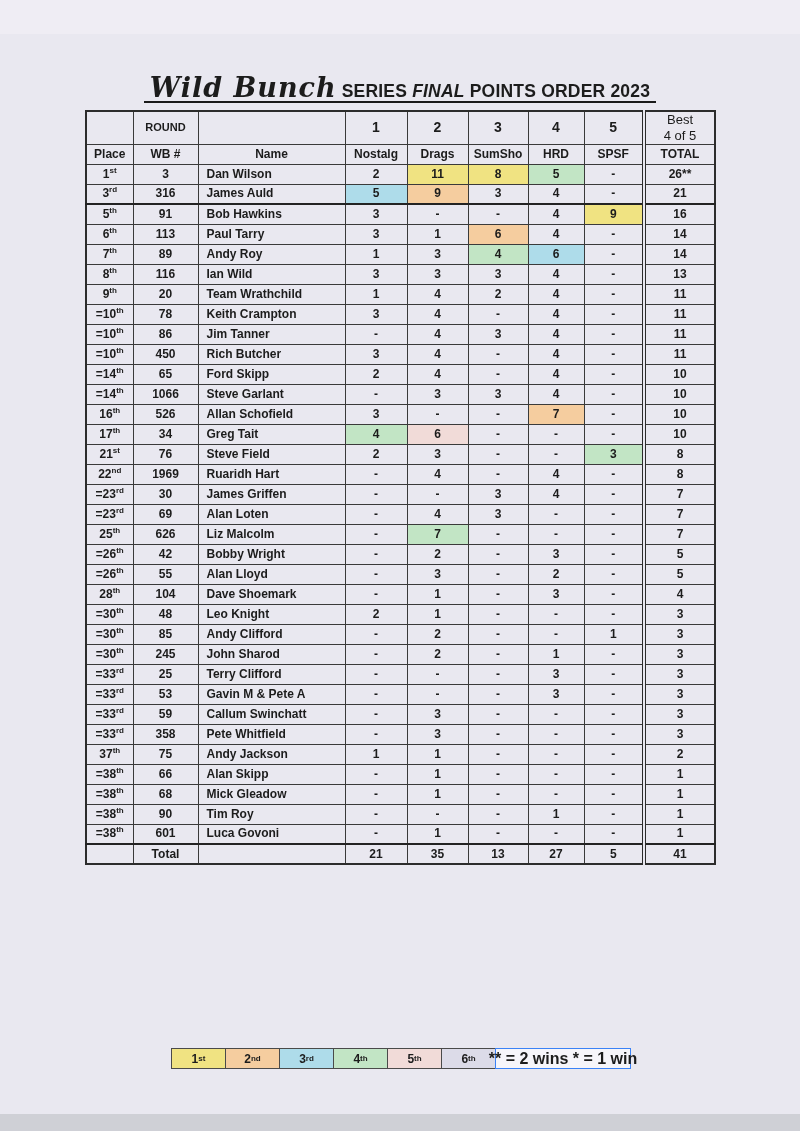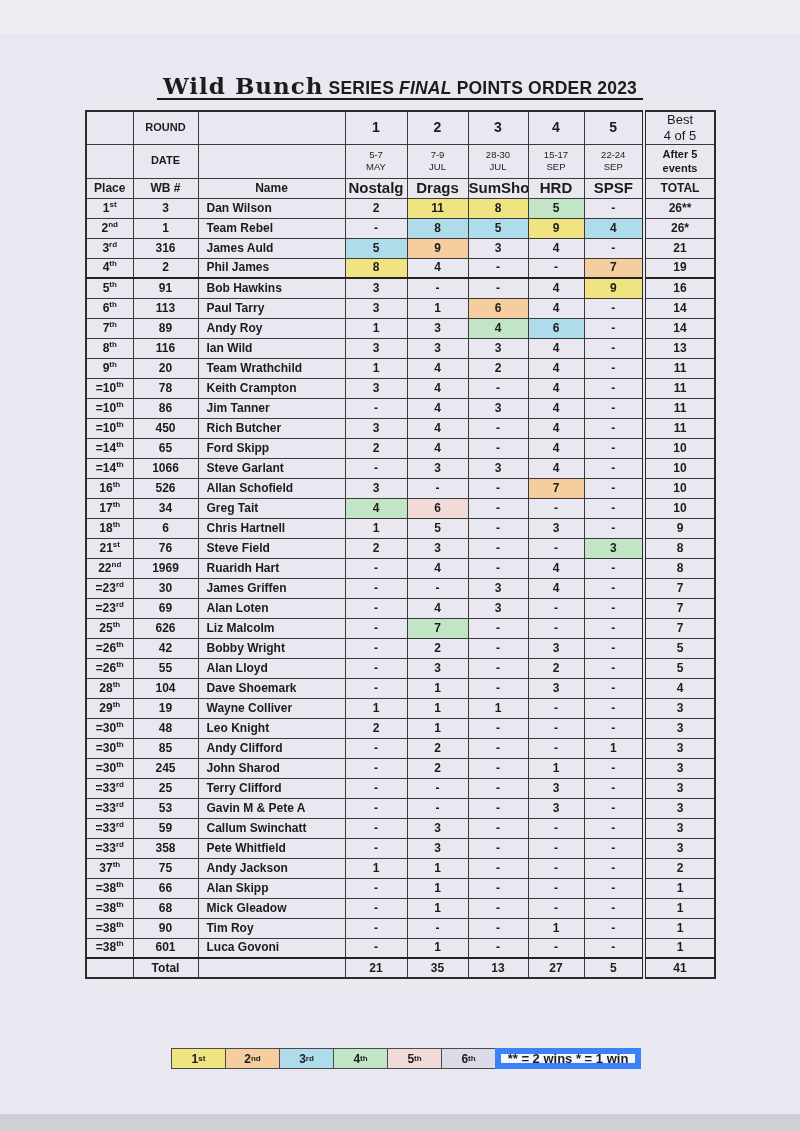--- a/index.html
+++ b/index.html
@@ -9,59 +9,59 @@
     font-family:"Liberation Sans",sans-serif;
     color:#1c1c1c;
   }
   .paper-top{position:absolute;left:0;top:0;width:800px;height:34px;background:#f1f0f5;opacity:.7;}
   .paper-bottom{position:absolute;left:0;top:1114px;width:800px;height:17px;background:#cfd0d6;}
   .title{
     position:absolute;left:0;top:72px;width:800px;text-align:center;
   }
   .title .underline{border-bottom:2.5px solid #1a1a1a;padding:0 6px 1px 6px;}
   .title .script{
-    font-family:"DejaVu Serif",serif;font-weight:bold;
-    font-size:23px;letter-spacing:1px;
+    font-family:"DejaVu Serif",serif;font-style:italic;font-weight:bold;
+    font-size:27px;letter-spacing:1px;
   }
   .title .rest{font-size:17.5px;font-weight:bold;letter-spacing:.2px;}
   .title .rest i{font-style:italic;}
   table.pts{
     position:absolute;left:85px;top:110px;width:629px;
     border-collapse:collapse;table-layout:fixed;
     border:2px solid #2c2c2c;
   }
   table.pts td,table.pts th{
     border:1px solid #3a3a3a;padding:0;margin:0;
     text-align:center;vertical-align:middle;
     font-size:12px;font-weight:bold;line-height:1.05;
     overflow:hidden;white-space:nowrap;
   }
   table.pts .name-cell{text-align:left;padding-left:8px;}
   table.pts .rnum{font-size:14px;}
   table.pts .rlabel{font-size:11px;}
   table.pts .dates{font-size:9.5px;font-weight:normal;line-height:1.25;}
   table.pts .best{font-size:13px;font-weight:normal;line-height:1.2;}
   table.pts .after{font-size:11px;line-height:1.3;}
-  table.pts .evname{font-size:15px;margin-top:8px;}
+  table.pts .evname{font-size:12px;margin-top:8px;}
   table.pts .total-col{border-left:4px double #2c2c2c;}
   table.pts tr.sep-top td{border-top:2.5px solid #232323;}
   table.pts sup{font-size:8px;vertical-align:super;line-height:0;}
   .legend{
     position:absolute;left:172px;top:1048px;height:21px;display:flex;align-items:stretch;
   }
   .legend .swatch{
     width:53px;border:1px solid #4a4a4a;margin-left:-1px;
     display:flex;align-items:center;justify-content:center;
     font-size:12px;font-weight:bold;
   }
   .legend .swatch sup{font-size:8px;vertical-align:super;line-height:0;}
   .legend .note{
-    width:134px;border:6px solid #3b82f6;margin-left:-1px;background:#f6f5fa;
+    width:134px;border:1px solid #3b82f6;margin-left:-1px;background:#f6f5fa;
     display:flex;align-items:center;justify-content:center;
-    font-size:13px;font-weight:bold;white-space:nowrap;
+    font-size:16px;font-weight:bold;white-space:nowrap;
   }
 </style>
 </head>
 <body>
 
 <div class="paper-top"></div>
 <div class="paper-bottom"></div>
 
 <div class="title">
   <span class="underline">
@@ -86,31 +86,20 @@
         <th></th>
         <th class="rlabel">ROUND</th>
         <th></th>
         <th class="rnum">1</th>
         <th class="rnum">2</th>
         <th class="rnum">3</th>
         <th class="rnum">4</th>
         <th class="rnum">5</th>
         <th class="best total-col">Best<br>4 of 5</th>
       </tr>
-      <tr style="height: 34px;">
-        <th></th>
-        <th class="rlabel">DATE</th>
-        <th></th>
-        <th class="dates">5-7<br>MAY</th>
-        <th class="dates">7-9<br>JUL</th>
-        <th class="dates">28-30<br>JUL</th>
-        <th class="dates">15-17<br>SEP</th>
-        <th class="dates">22-24<br>SEP</th>
-        <th class="after total-col">After 5<br>events</th>
-      </tr>
       <tr style="height: 20px;">
         <th>Place</th>
         <th>WB #</th>
         <th>Name</th>
         <th class="evname">Nostalg</th>
         <th class="evname">Drags</th>
         <th class="evname">SumSho</th>
         <th class="evname">HRD</th>
         <th class="evname">SPSF</th>
         <th class="total-col">TOTAL</th>
@@ -122,52 +111,30 @@
         <td>3</td>
         <td class="name-cell">Dan Wilson</td>
         <td>2</td>
         <td style="background: rgb(240, 227, 130);">11</td>
         <td style="background: rgb(240, 227, 130);">8</td>
         <td style="background: rgb(194, 229, 197);">5</td>
         <td>-</td>
         <td class="total-col">26**</td>
       </tr>
       <tr style="height: 20px;">
-        <td>2<sup>nd</sup></td>
-        <td>1</td>
-        <td class="name-cell">Team Rebel</td>
-        <td>-</td>
-        <td style="background: rgb(174, 220, 234);">8</td>
-        <td style="background: rgb(174, 220, 234);">5</td>
-        <td style="background: rgb(240, 227, 130);">9</td>
-        <td style="background: rgb(174, 220, 234);">4</td>
-        <td class="total-col">26*</td>
-      </tr>
-      <tr style="height: 20px;">
         <td>3<sup>rd</sup></td>
         <td>316</td>
         <td class="name-cell">James Auld</td>
         <td style="background: rgb(174, 220, 234);">5</td>
         <td style="background: rgb(245, 205, 159);">9</td>
         <td>3</td>
         <td>4</td>
         <td>-</td>
         <td class="total-col">21</td>
       </tr>
-      <tr style="height: 20px;">
-        <td>4<sup>th</sup></td>
-        <td>2</td>
-        <td class="name-cell">Phil James</td>
-        <td style="background: rgb(240, 227, 130);">8</td>
-        <td>4</td>
-        <td>-</td>
-        <td>-</td>
-        <td style="background: rgb(245, 205, 159);">7</td>
-        <td class="total-col">19</td>
-      </tr>
       <tr class="sep-top" style="height: 20px;">
         <td>5<sup>th</sup></td>
         <td>91</td>
         <td class="name-cell">Bob Hawkins</td>
         <td>3</td>
         <td>-</td>
         <td>-</td>
         <td>4</td>
         <td style="background: rgb(240, 227, 130);">9</td>
         <td class="total-col">16</td>
@@ -287,31 +254,20 @@
         <td>34</td>
         <td class="name-cell">Greg Tait</td>
         <td style="background: rgb(194, 229, 197);">4</td>
         <td style="background: rgb(241, 219, 216);">6</td>
         <td>-</td>
         <td>-</td>
         <td>-</td>
         <td class="total-col">10</td>
       </tr>
       <tr style="height: 20px;">
-        <td>18<sup>th</sup></td>
-        <td>6</td>
-        <td class="name-cell">Chris Hartnell</td>
-        <td>1</td>
-        <td>5</td>
-        <td>-</td>
-        <td>3</td>
-        <td>-</td>
-        <td class="total-col">9</td>
-      </tr>
-      <tr style="height: 20px;">
         <td>21<sup>st</sup></td>
         <td>76</td>
         <td class="name-cell">Steve Field</td>
         <td>2</td>
         <td>3</td>
         <td>-</td>
         <td>-</td>
         <td style="background: rgb(194, 229, 197);">3</td>
         <td class="total-col">8</td>
       </tr>
@@ -384,31 +340,20 @@
       <tr style="height: 20px;">
         <td>28<sup>th</sup></td>
         <td>104</td>
         <td class="name-cell">Dave Shoemark</td>
         <td>-</td>
         <td>1</td>
         <td>-</td>
         <td>3</td>
         <td>-</td>
         <td class="total-col">4</td>
-      </tr>
-      <tr style="height: 20px;">
-        <td>29<sup>th</sup></td>
-        <td>19</td>
-        <td class="name-cell">Wayne Colliver</td>
-        <td>1</td>
-        <td>1</td>
-        <td>1</td>
-        <td>-</td>
-        <td>-</td>
-        <td class="total-col">3</td>
       </tr>
       <tr style="height: 20px;">
         <td>=30<sup>th</sup></td>
         <td>48</td>
         <td class="name-cell">Leo Knight</td>
         <td>2</td>
         <td>1</td>
         <td>-</td>
         <td>-</td>
         <td>-</td>

